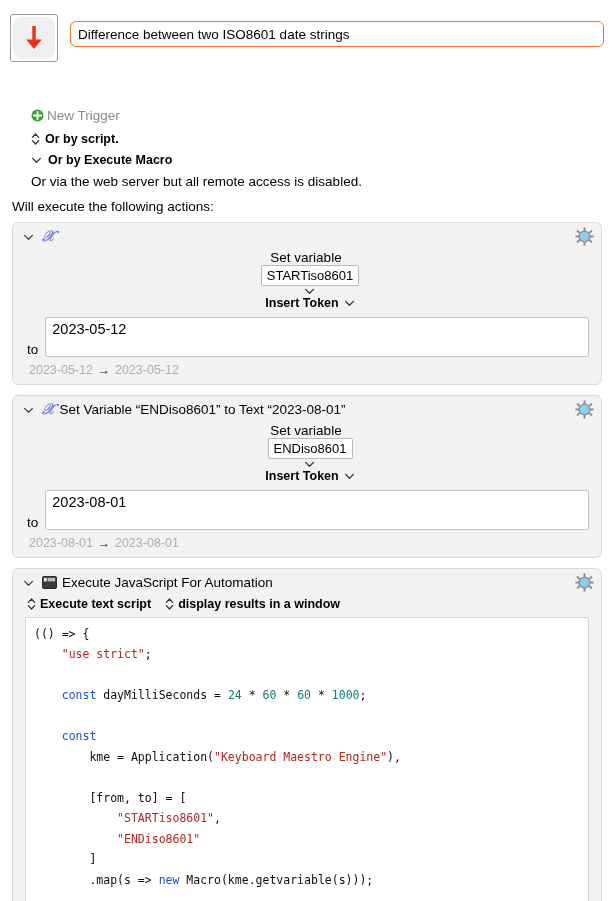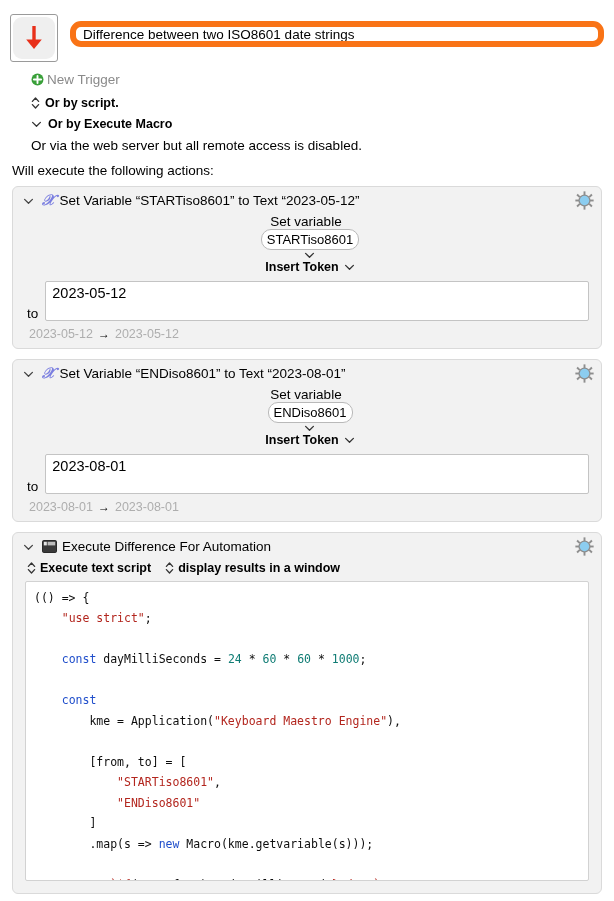--- a/index.html
+++ b/index.html
@@ -42,22 +42,22 @@
     background: #efefef;
     display: flex;
     align-items: center;
     justify-content: center;
   }
   .macro-title-field {
     flex: 1 1 auto;
     margin-left: 12px;
     margin-top: 7px;
     height: 26px;
-    border: 6px solid #f97316;
-    border-radius: 11px;
+    border: 1px solid #f97316;
+    border-radius: 6px;
     background: #ffffff;
     display: flex;
     align-items: center;
     padding: 0 7px;
     box-sizing: border-box;
     font-size: 13.5px;
     color: #000;
     overflow: hidden;
     white-space: nowrap;
   }
@@ -82,20 +82,21 @@
   }
   .chk svg { position: absolute; top: 2px; left: 2px; }
   .trigger-label { font-size: 13.5px; }
 
   .indent { padding-left: 31px; }
 
   .new-trigger-row, .new-action-row {
     display: flex;
     align-items: center;
     margin-bottom: 9px;
+    margin-top: 36px;
   }
   .plus-icon { flex: 0 0 auto; margin-right: 3px; display:block; }
   .muted-link { color: #8a8a8a; font-size: 13.5px; }
 
   .script-row {
     display: flex;
     align-items: center;
     margin-bottom: 7px;
   }
   .updown-icon { flex: 0 0 auto; margin-right: 5px; }
@@ -161,21 +162,21 @@
     align-items: center;
     padding: 2px 8px 0 14px;
     flex-direction: column;
   }
   .sv-label { font-size: 13.5px; margin-right: 8px; }
   .sv-input {
     flex: 1 1 auto;
     height: 21px;
     background: #fff;
     border: 1px solid #b9b9b9;
-    border-radius: 10px;
+    border-radius: 2px;
     display: flex;
     align-items: center;
     padding: 0 5px;
     font-size: 13px;
     box-sizing: border-box;
     overflow: hidden;
     white-space: nowrap;
   }
   .sv-caret { margin: 0 7px 0 5px; flex: 0 0 auto; }
   .insert-token {
@@ -314,21 +315,20 @@
 <div class="actions-wrap">
 
   <div class="action">
     <div class="action-head">
       <svg class="disclosure" width="11" height="10" viewBox="0 0 11 10">
         <path d="M1.6 3.4 L5.5 7.2 L9.4 3.4" stroke="#444" stroke-width="1.3" fill="none" stroke-linecap="round" stroke-linejoin="round"></path>
       </svg>
       <span class="action-type-icon">
         <span class="xvar-glyph">𝒳</span>
       </span>
-      <span class="action-title">Set Variable “STARTiso8601” to Text “2023-05-12”</span>
       <span class="gear-btn">
         <svg width="19" height="19" viewBox="0 0 20 20">
           <g fill="#8e8e8e">
             <rect x="9" y="0.4" width="2" height="4"></rect>
               <rect x="9" y="15.6" width="2" height="4"></rect>
             <rect x="0.4" y="9" width="4" height="2"></rect>
               <rect x="15.6" y="9" width="4" height="2"></rect>
             <rect x="2.6" y="3.1" width="2" height="4" transform="rotate(-45 3.6 5.1)"></rect>
             <rect x="15.4" y="12.9" width="2" height="4" transform="rotate(-45 16.4 14.9)"></rect>
             <rect x="15.4" y="3.1" width="2" height="4" transform="rotate(45 16.4 5.1)"></rect>
@@ -432,21 +432,21 @@
       <svg class="disclosure" width="11" height="10" viewBox="0 0 11 10">
         <path d="M1.6 3.4 L5.5 7.2 L9.4 3.4" stroke="#444" stroke-width="1.3" fill="none" stroke-linecap="round" stroke-linejoin="round"></path>
       </svg>
       <span class="action-type-icon">
         <svg width="15" height="13" viewBox="0 0 15 13">
           <rect x="0.5" y="0.5" width="14" height="12" rx="1.2" fill="#3a3a3a" stroke="#2a2a2a"></rect>
           <rect x="1.8" y="1.8" width="3" height="3.6" fill="#e6e6e6"></rect>
           <rect x="5.6" y="1.8" width="7.6" height="3.6" fill="#bdbdbd"></rect>
         </svg>
       </span>
-      <span class="action-title">Execute Difference For Automation</span>
+      <span class="action-title">Execute JavaScript For Automation</span>
       <span class="gear-btn">
         <svg width="19" height="19" viewBox="0 0 20 20">
           <g fill="#8e8e8e">
             <rect x="9" y="0.4" width="2" height="4"></rect>
               <rect x="9" y="15.6" width="2" height="4"></rect>
             <rect x="0.4" y="9" width="4" height="2"></rect>
               <rect x="15.6" y="9" width="4" height="2"></rect>
             <rect x="2.6" y="3.1" width="2" height="4" transform="rotate(-45 3.6 5.1)"></rect>
             <rect x="15.4" y="12.9" width="2" height="4" transform="rotate(-45 16.4 14.9)"></rect>
             <rect x="15.4" y="3.1" width="2" height="4" transform="rotate(45 16.4 5.1)"></rect>

